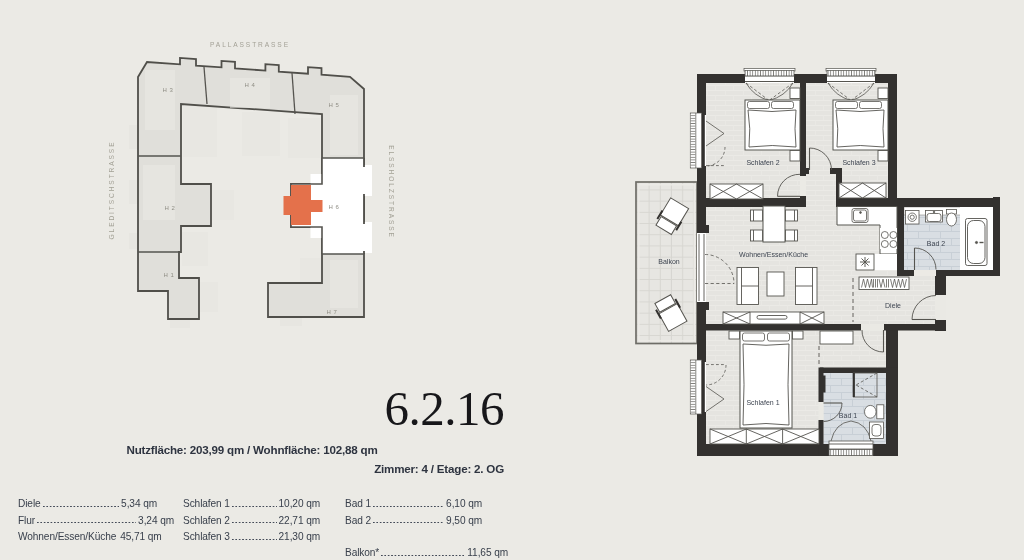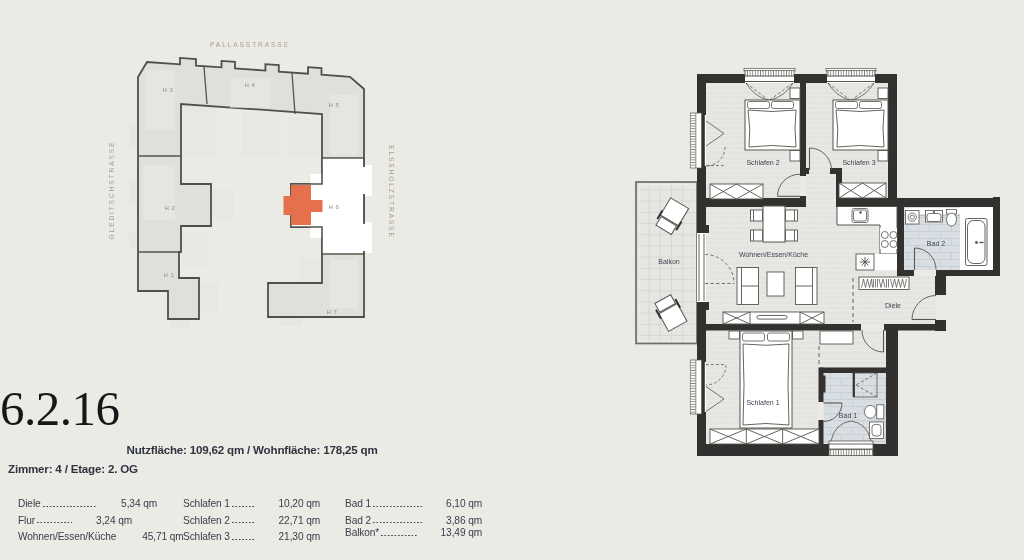--- a/index.html
+++ b/index.html
@@ -1,24 +1,24 @@
 <!DOCTYPE html>
 <html><head>
 <meta charset="utf-8">
 <style>
   html,body{margin:0;padding:0;}
   body{width:1024px;height:560px;background:#ebeae5;font-family:"Liberation Sans",sans-serif;position:relative;overflow:hidden;}
   #plans{position:absolute;left:0;top:0;}
   .txt{position:absolute;color:#343b47;}
-  #bignum{left:0;width:504px;top:384px;text-align:left;font-family:"Liberation Serif",serif;font-size:49px;line-height:1;color:#17171a;letter-spacing:-0.5px;}
+  #bignum{left:0;width:504px;top:384px;text-align:right;font-family:"Liberation Serif",serif;font-size:49px;line-height:1;color:#17171a;letter-spacing:-0.5px;}
   #line1{left:0;width:504px;top:444px;text-align:center;font-size:11.6px;line-height:1;font-weight:bold;color:#2e3440;letter-spacing:-0.2px;}
-  #line2{left:0;width:504px;top:463px;text-align:left;font-size:11.6px;line-height:1;font-weight:bold;color:#2e3440;letter-spacing:-0.2px;padding-left:8px;}
+  #line2{left:0;width:504px;top:463px;text-align:right;font-size:11.6px;line-height:1;font-weight:bold;color:#2e3440;letter-spacing:-0.2px;}
   .trow{position:absolute;display:flex;font-size:10.15px;letter-spacing:-0.1px;line-height:1.05;color:#39404c;align-items:baseline;}
   .trow .lead{flex:1;height:3px;align-self:flex-end;margin:0 2px 2px 2px;background-image:radial-gradient(circle at 1px 1.5px,#434a57 0.75px,rgba(0,0,0,0) 0.95px);background-size:3.4px 3px;background-repeat:repeat-x;}
-  .trow .v{white-space:nowrap;margin-left:22px;}
+  .trow .v{white-space:nowrap;}
 </style>
 </head>
 <body>
 <svg id="plans" width="1024" height="560" viewBox="0 0 1024 560">
   <defs>
     <pattern id="pf" width="18" height="10" patternUnits="userSpaceOnUse">
       <rect width="18" height="10" fill="#e5e4e0"></rect>
       <path d="M0,0.5h18 M0,5.5h18" stroke="#ebeae6" stroke-width="1"></path>
       <path d="M5.5,0.5v5 M13.5,5.5v5" stroke="#e9e8e4" stroke-width="1"></path>
     </pattern>
@@ -472,30 +472,30 @@
       <text x="936" y="246">Bad 2</text>
       <text x="893" y="308">Diele</text>
       <text x="763" y="404.5">Schlafen 1</text>
       <text x="848" y="417.5">Bad 1</text>
     </g>
   </g>
 </svg>
 
 <div id="bignum" class="txt">6.2.16</div>
 
-<div id="line1" class="txt">Nutzfläche: 109,62 qm / Wohnfläche: 178,25 qm</div>
+<div id="line1" class="txt">Nutzfläche: 203,99 qm / Wohnfläche: 102,88 qm</div>
 
 <div id="line2" class="txt">Zimmer: 4 / Etage: 2. OG</div>
 
 <div class="trow" style="left:18px;top:499px;width:139px;">
     <span>Diele</span>
     <i class="lead"></i>
     <span class="v">5,34 qm</span>
   </div>
-<div class="trow" style="left:18px;top:515.5px;width:114px;">
+<div class="trow" style="left:18px;top:515.5px;width:156px;">
     <span>Flur</span>
     <i class="lead"></i>
     <span class="v">3,24 qm</span>
   </div>
 <div class="trow" style="left:18px;top:532px;width:139px;">
     <span>Wohnen/Essen/Küche</span>
     <i class="lead"></i>
     <span class="v">45,71 qm</span>
   </div>
 
@@ -516,19 +516,19 @@
   </div>
 
 <div class="trow" style="left:345px;top:499px;width:137px;">
     <span>Bad 1</span>
     <i class="lead"></i>
     <span class="v">6,10 qm</span>
   </div>
 <div class="trow" style="left:345px;top:515.5px;width:137px;">
     <span>Bad 2</span>
     <i class="lead"></i>
-    <span class="v">3,86 qm</span>
-  </div>
-<div class="trow" style="left:345px;top:528px;width:137px;">
+    <span class="v">9,50 qm</span>
+  </div>
+<div class="trow" style="left:345px;top:548px;width:163px;">
     <span>Balkon*</span>
     <i class="lead"></i>
-    <span class="v">13,49 qm</span>
+    <span class="v">11,65 qm</span>
   </div>
 
 </body></html>

